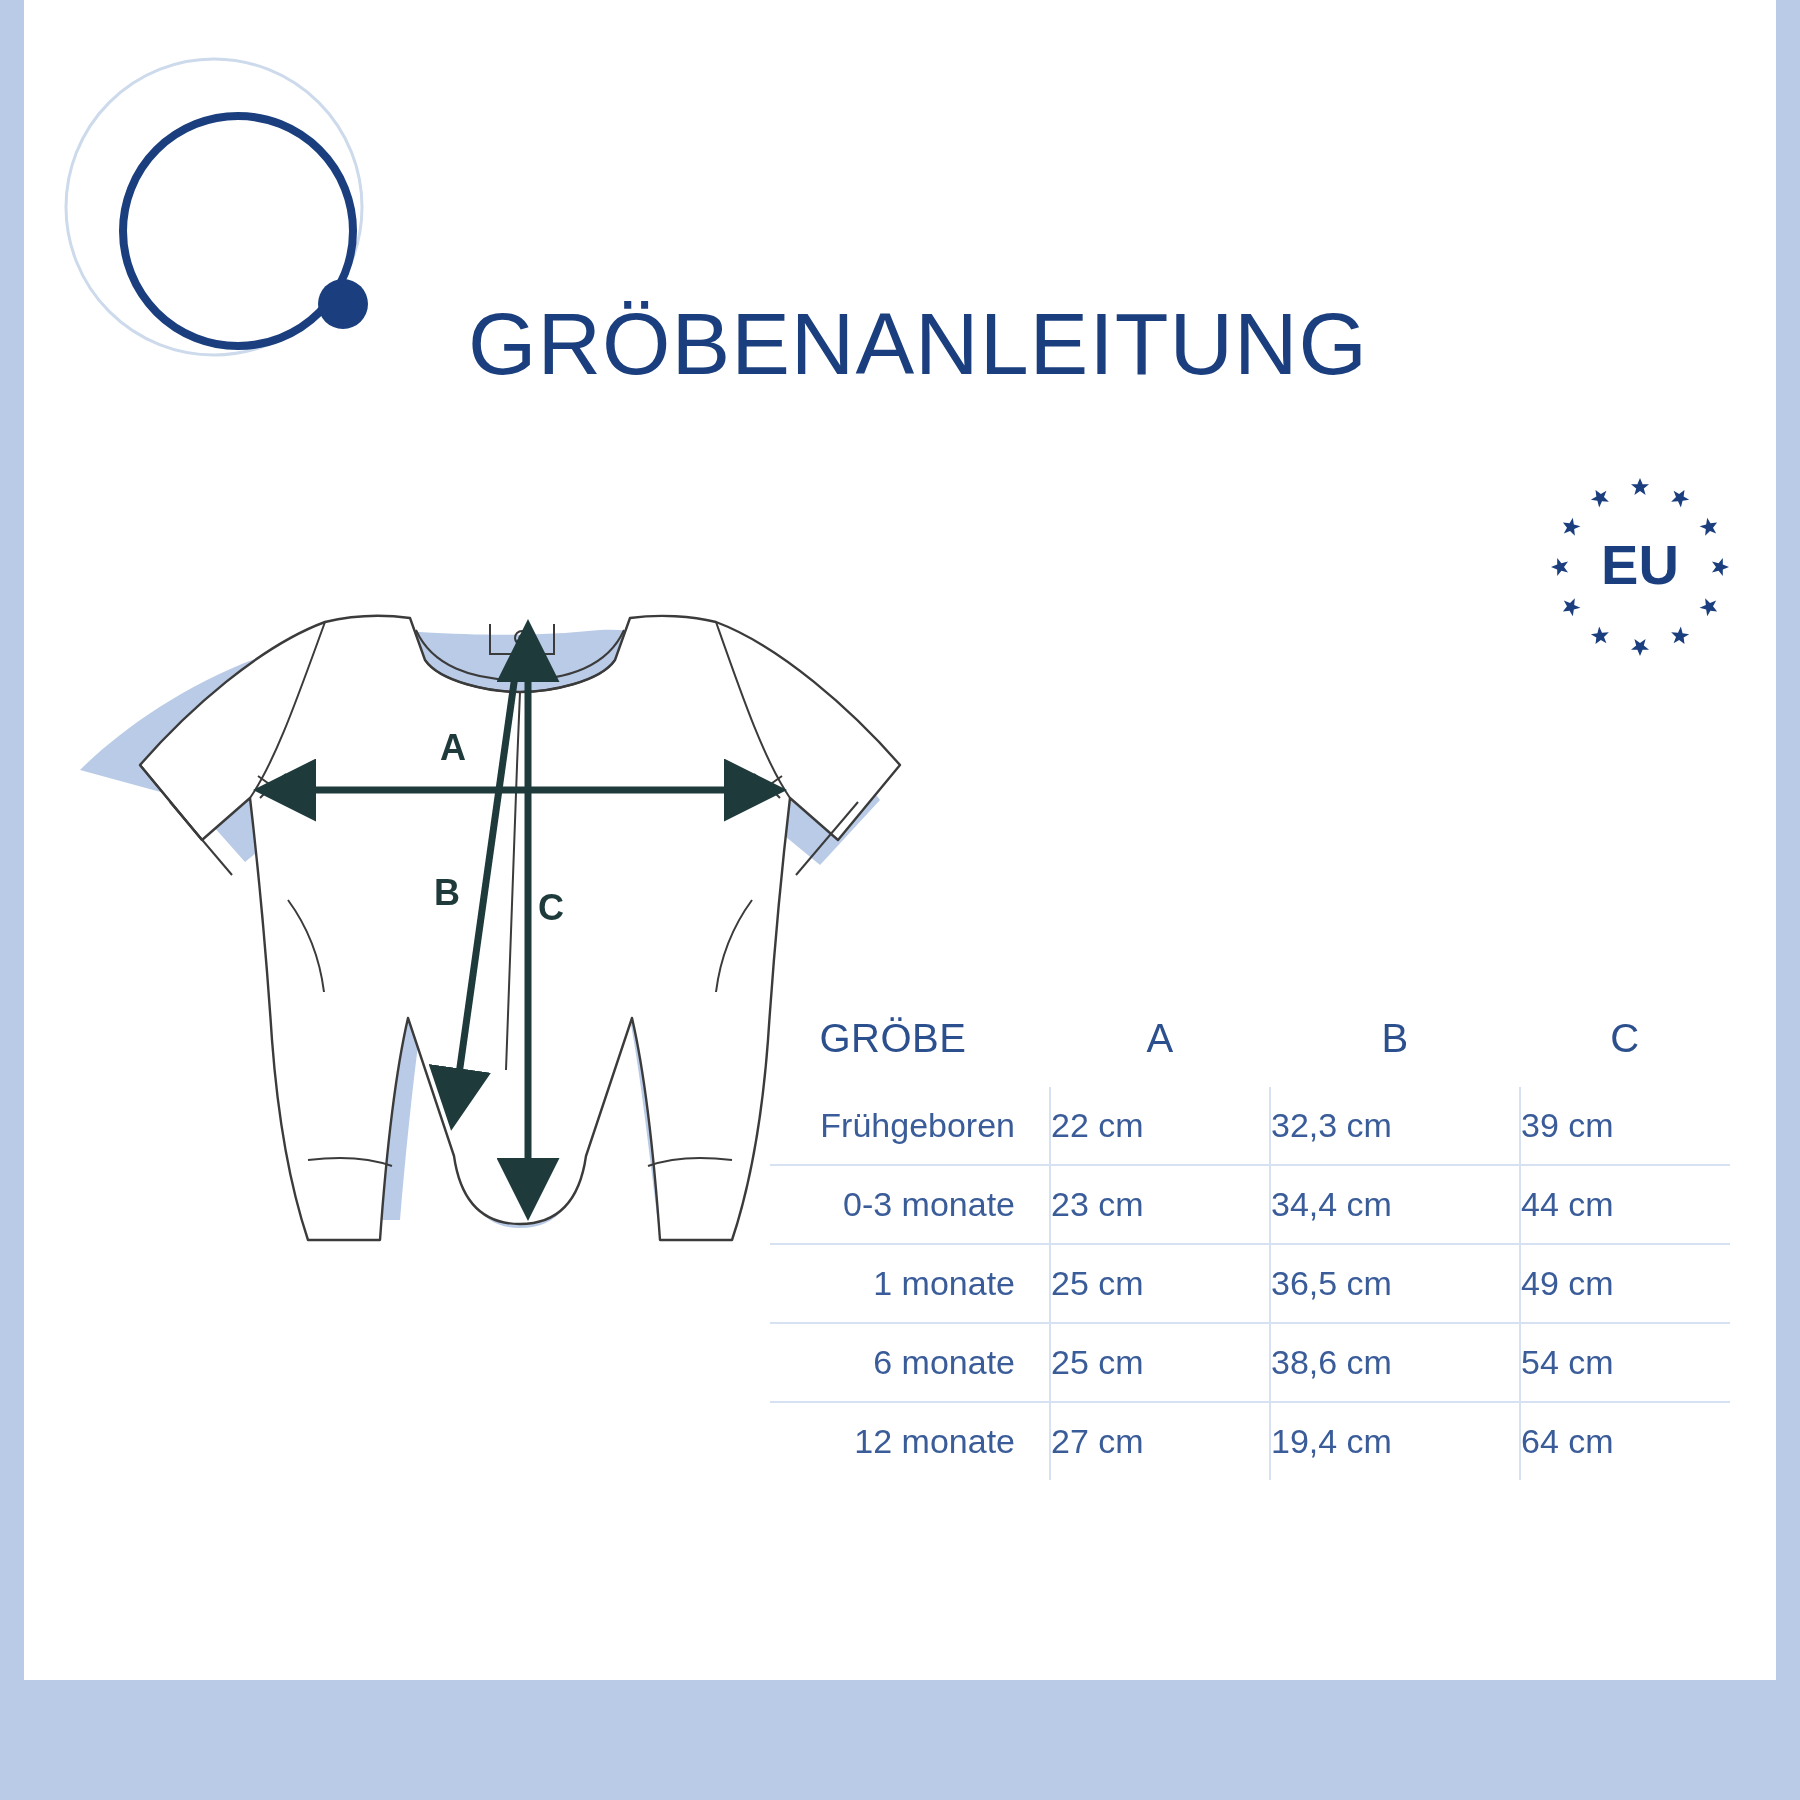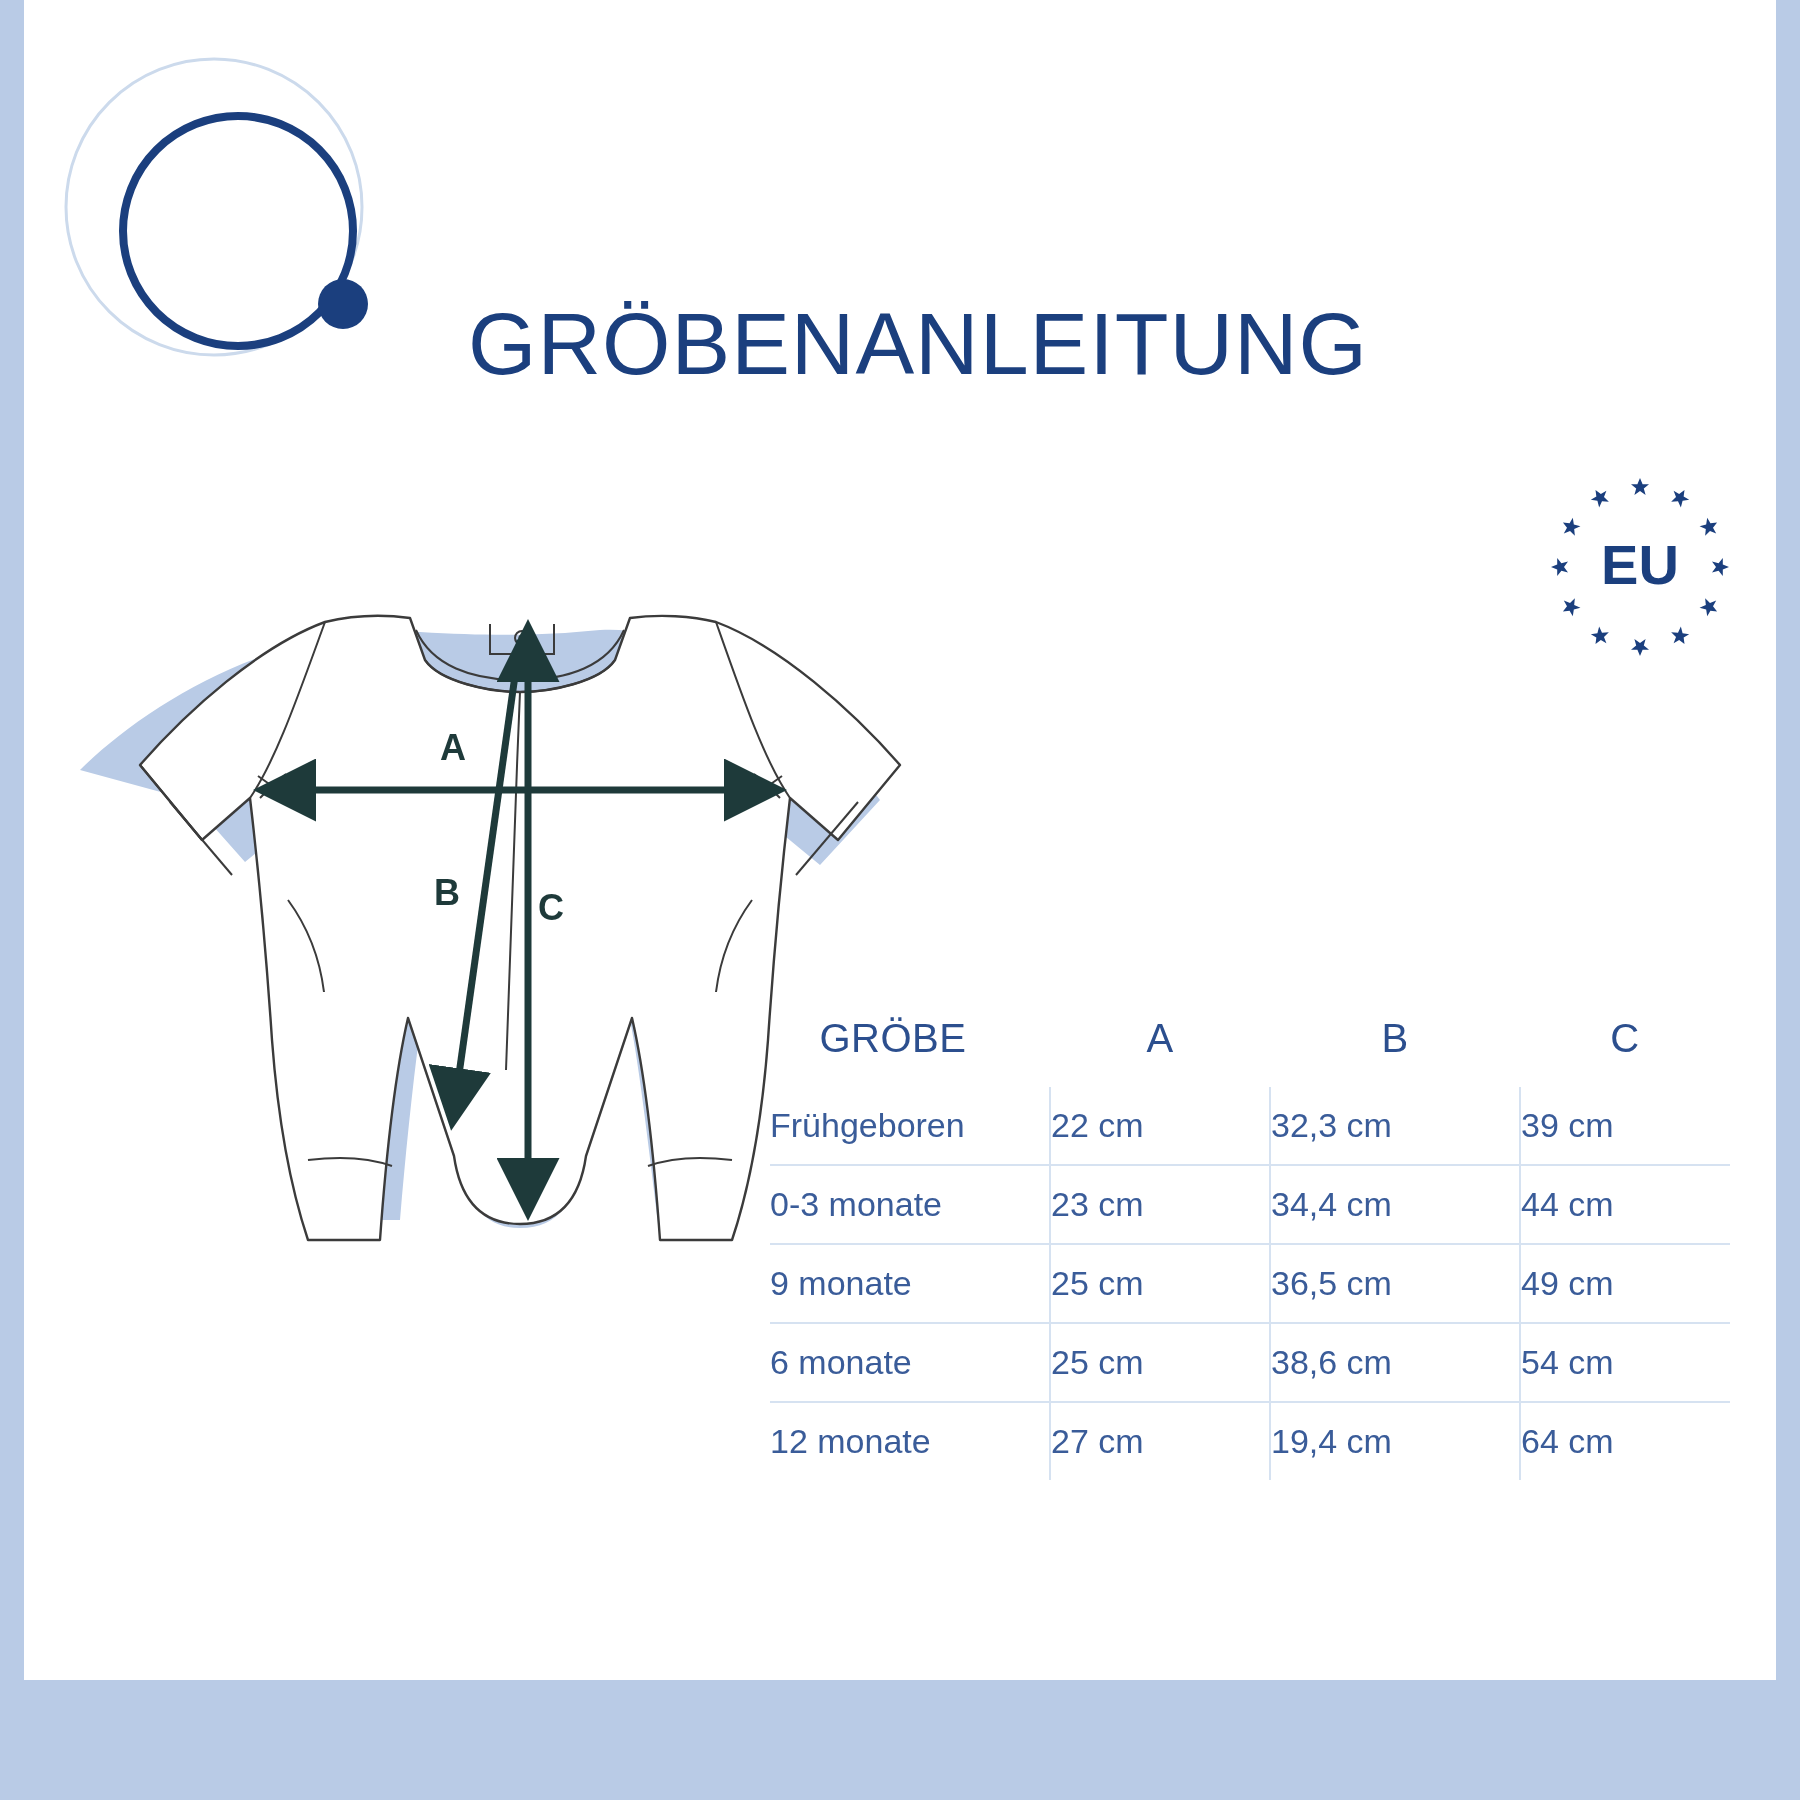--- a/index.html
+++ b/index.html
@@ -96,20 +96,21 @@
   table.size-table td {
     font-size: 34px;
     color: #3a5c99;
     padding: 19px 0;
     border-bottom: 2px solid #d6e2f1;
   }
   table.size-table tbody tr:last-child td {
     border-bottom: none;
   }
   table.size-table td.lbl {
+    text-align: right;
     padding-right: 34px;
     white-space: nowrap;
   }
   table.size-table th.lbl {
     text-align: center;
     padding-right: 34px;
   }
   
   table.size-table td.sep,
   table.size-table th.sep {
@@ -299,21 +300,21 @@
         <td class="sep">32,3 cm</td>
         <td class="sep">39 cm</td>
       </tr>
       <tr>
         <td class="lbl">0-3 monate</td>
         <td class="sep">23 cm</td>
         <td class="sep">34,4 cm</td>
         <td class="sep">44 cm</td>
       </tr>
       <tr>
-        <td class="lbl">9 monate</td>
+        <td class="lbl">1 monate</td>
         <td class="sep">25 cm</td>
         <td class="sep">36,5 cm</td>
         <td class="sep">49 cm</td>
       </tr>
       <tr>
         <td class="lbl">6 monate</td>
         <td class="sep">25 cm</td>
         <td class="sep">38,6 cm</td>
         <td class="sep">54 cm</td>
       </tr>

